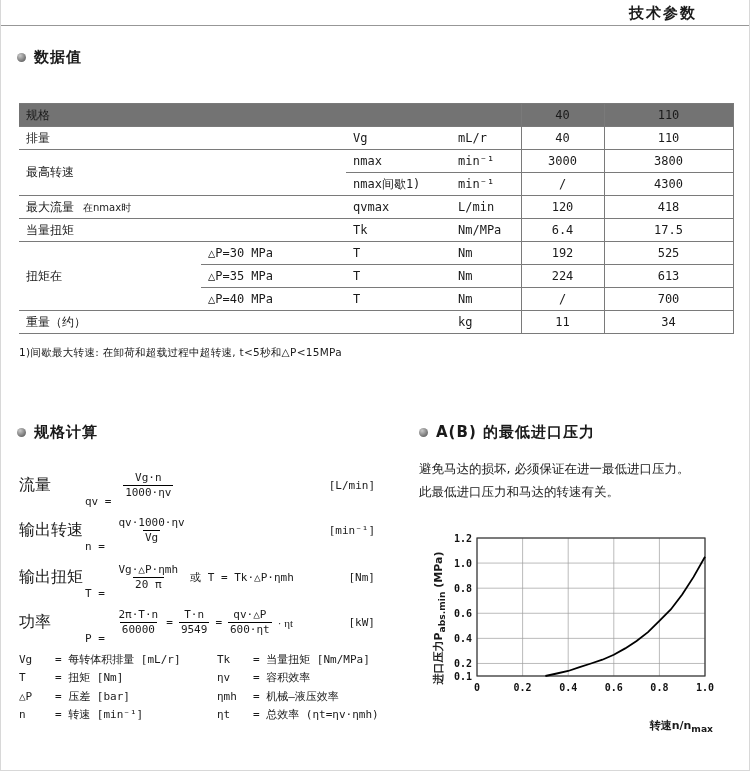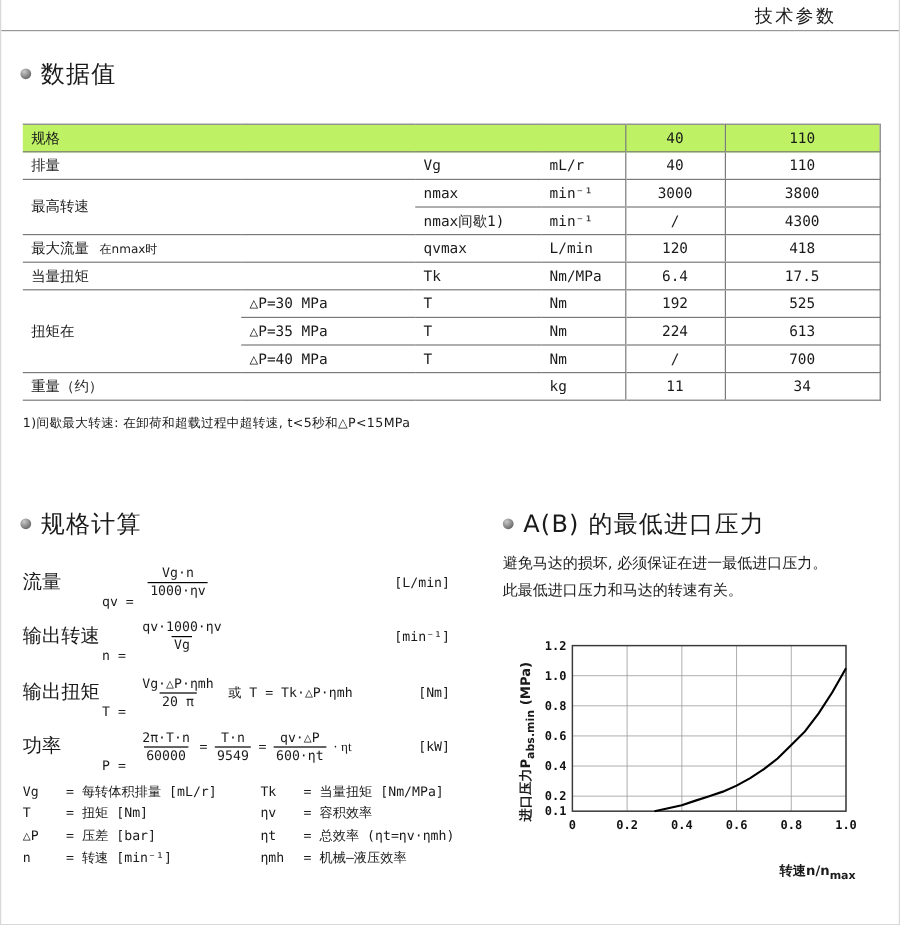--- a/index.html
+++ b/index.html
@@ -4,43 +4,43 @@
 <style>
   * { margin:0; padding:0; box-sizing:border-box; }
   html,body { background:#fff; }
   .page {
     position:relative; width:750px; height:771px; background:#ffffff;
     font-family:"DejaVu Sans","Liberation Sans",sans-serif; color:#1a1a1a;
     border-left:1px solid #d8d8d8; border-right:1px solid #d8d8d8; border-bottom:1px solid #d8d8d8;
     overflow:hidden;
   }
   .header-title {
-    position:absolute; top:4px; right:52px; font-size:15px; font-weight:normal; letter-spacing:2px;
+    position:absolute; top:4px; right:52px; font-size:15px; font-weight:bold; letter-spacing:2px;
   }
   .header-rule { position:absolute; top:25px; left:0; width:750px; height:1px; background:#979797; }
 
   .section-heading { position:absolute; display:flex; align-items:center; }
   .bullet {
     width:9px; height:9px; border-radius:50%;
     background:radial-gradient(circle at 35% 30%, #c9c9c9, #4a4a4a);
     margin-right:8px; flex-shrink:0;
   }
-  .section-title { font-size:20px; font-weight:normal; letter-spacing:1px;text-align:right; }
+  .section-title { font-size:15px; font-weight:bold; letter-spacing:1px;text-align:right; }
   .section-subtitle { font-size:9px; color:#222; margin-left:8px; padding-top:5px; }
 
   
   table.spec-table {
     position:absolute; left:18px; top:103px; width:714px;
     border-collapse:collapse; table-layout:fixed;
     font-family:"DejaVu Sans Mono","DejaVu Sans",monospace;
     font-size:12px;
     border-top:1px solid #7a7a7a;
   }
   .spec-table td { height:23px; padding:0 7px; border-bottom:1px solid #7a7a7a; vertical-align:middle; white-space:nowrap; }
-  .spec-table tr.head td { background:#bef264; }
+  .spec-table tr.head td { background:#737373; }
   .spec-table td.vc  { border-left:1px solid #7a7a7a; text-align:center; }
   .spec-table td.last { border-right:1px solid #7a7a7a; }
   .spec-table td.lab { font-family:"DejaVu Sans","Liberation Sans",sans-serif; }
   .small-note { font-size:10px; margin-left:9px; }
 
   .footnote { position:absolute; left:18px; top:346px; font-size:10.5px; letter-spacing:0.3px; }
 
   
   .formula-row {
     position:absolute; left:18px; width:356px; display:flex; align-items:center;
@@ -233,22 +233,22 @@
   <div class="def-col" style="left:18px; top:650px;">
     <div class="def-row"><span class="d-sym">Vg</span><span>= 每转体积排量 [mL/r]</span></div>
     <div class="def-row"><span class="d-sym">T</span><span>= 扭矩 [Nm]</span></div>
     <div class="def-row"><span class="d-sym">△P</span><span>= 压差 [bar]</span></div>
     <div class="def-row"><span class="d-sym">n</span><span>= 转速 [min⁻¹]</span></div>
   </div>
 
   <div class="def-col" style="left:216px; top:650px;">
     <div class="def-row"><span class="d-sym">Tk</span><span>= 当量扭矩 [Nm/MPa]</span></div>
     <div class="def-row"><span class="d-sym">ηv</span><span>= 容积效率</span></div>
+    <div class="def-row"><span class="d-sym">ηmh</span><span>= 机械—液压效率</span></div>
     <div class="def-row"><span class="d-sym">ηt</span><span>= 总效率 (ηt=ηv·ηmh)</span></div>
-    <div class="def-row"><span class="d-sym">ηmh</span><span>= 机械—液压效率</span></div>
   </div>
 
   <div class="section-heading" style="left:418px; top:423px;">
     <span class="bullet"></span>
     <span class="section-title">A(B) 的最低进口压力</span>
   </div>
 
   <div class="intro-text">
     <div>避免马达的损坏, 必须保证在进一最低进口压力。</div>
     <div>此最低进口压力和马达的转速有关。</div>

